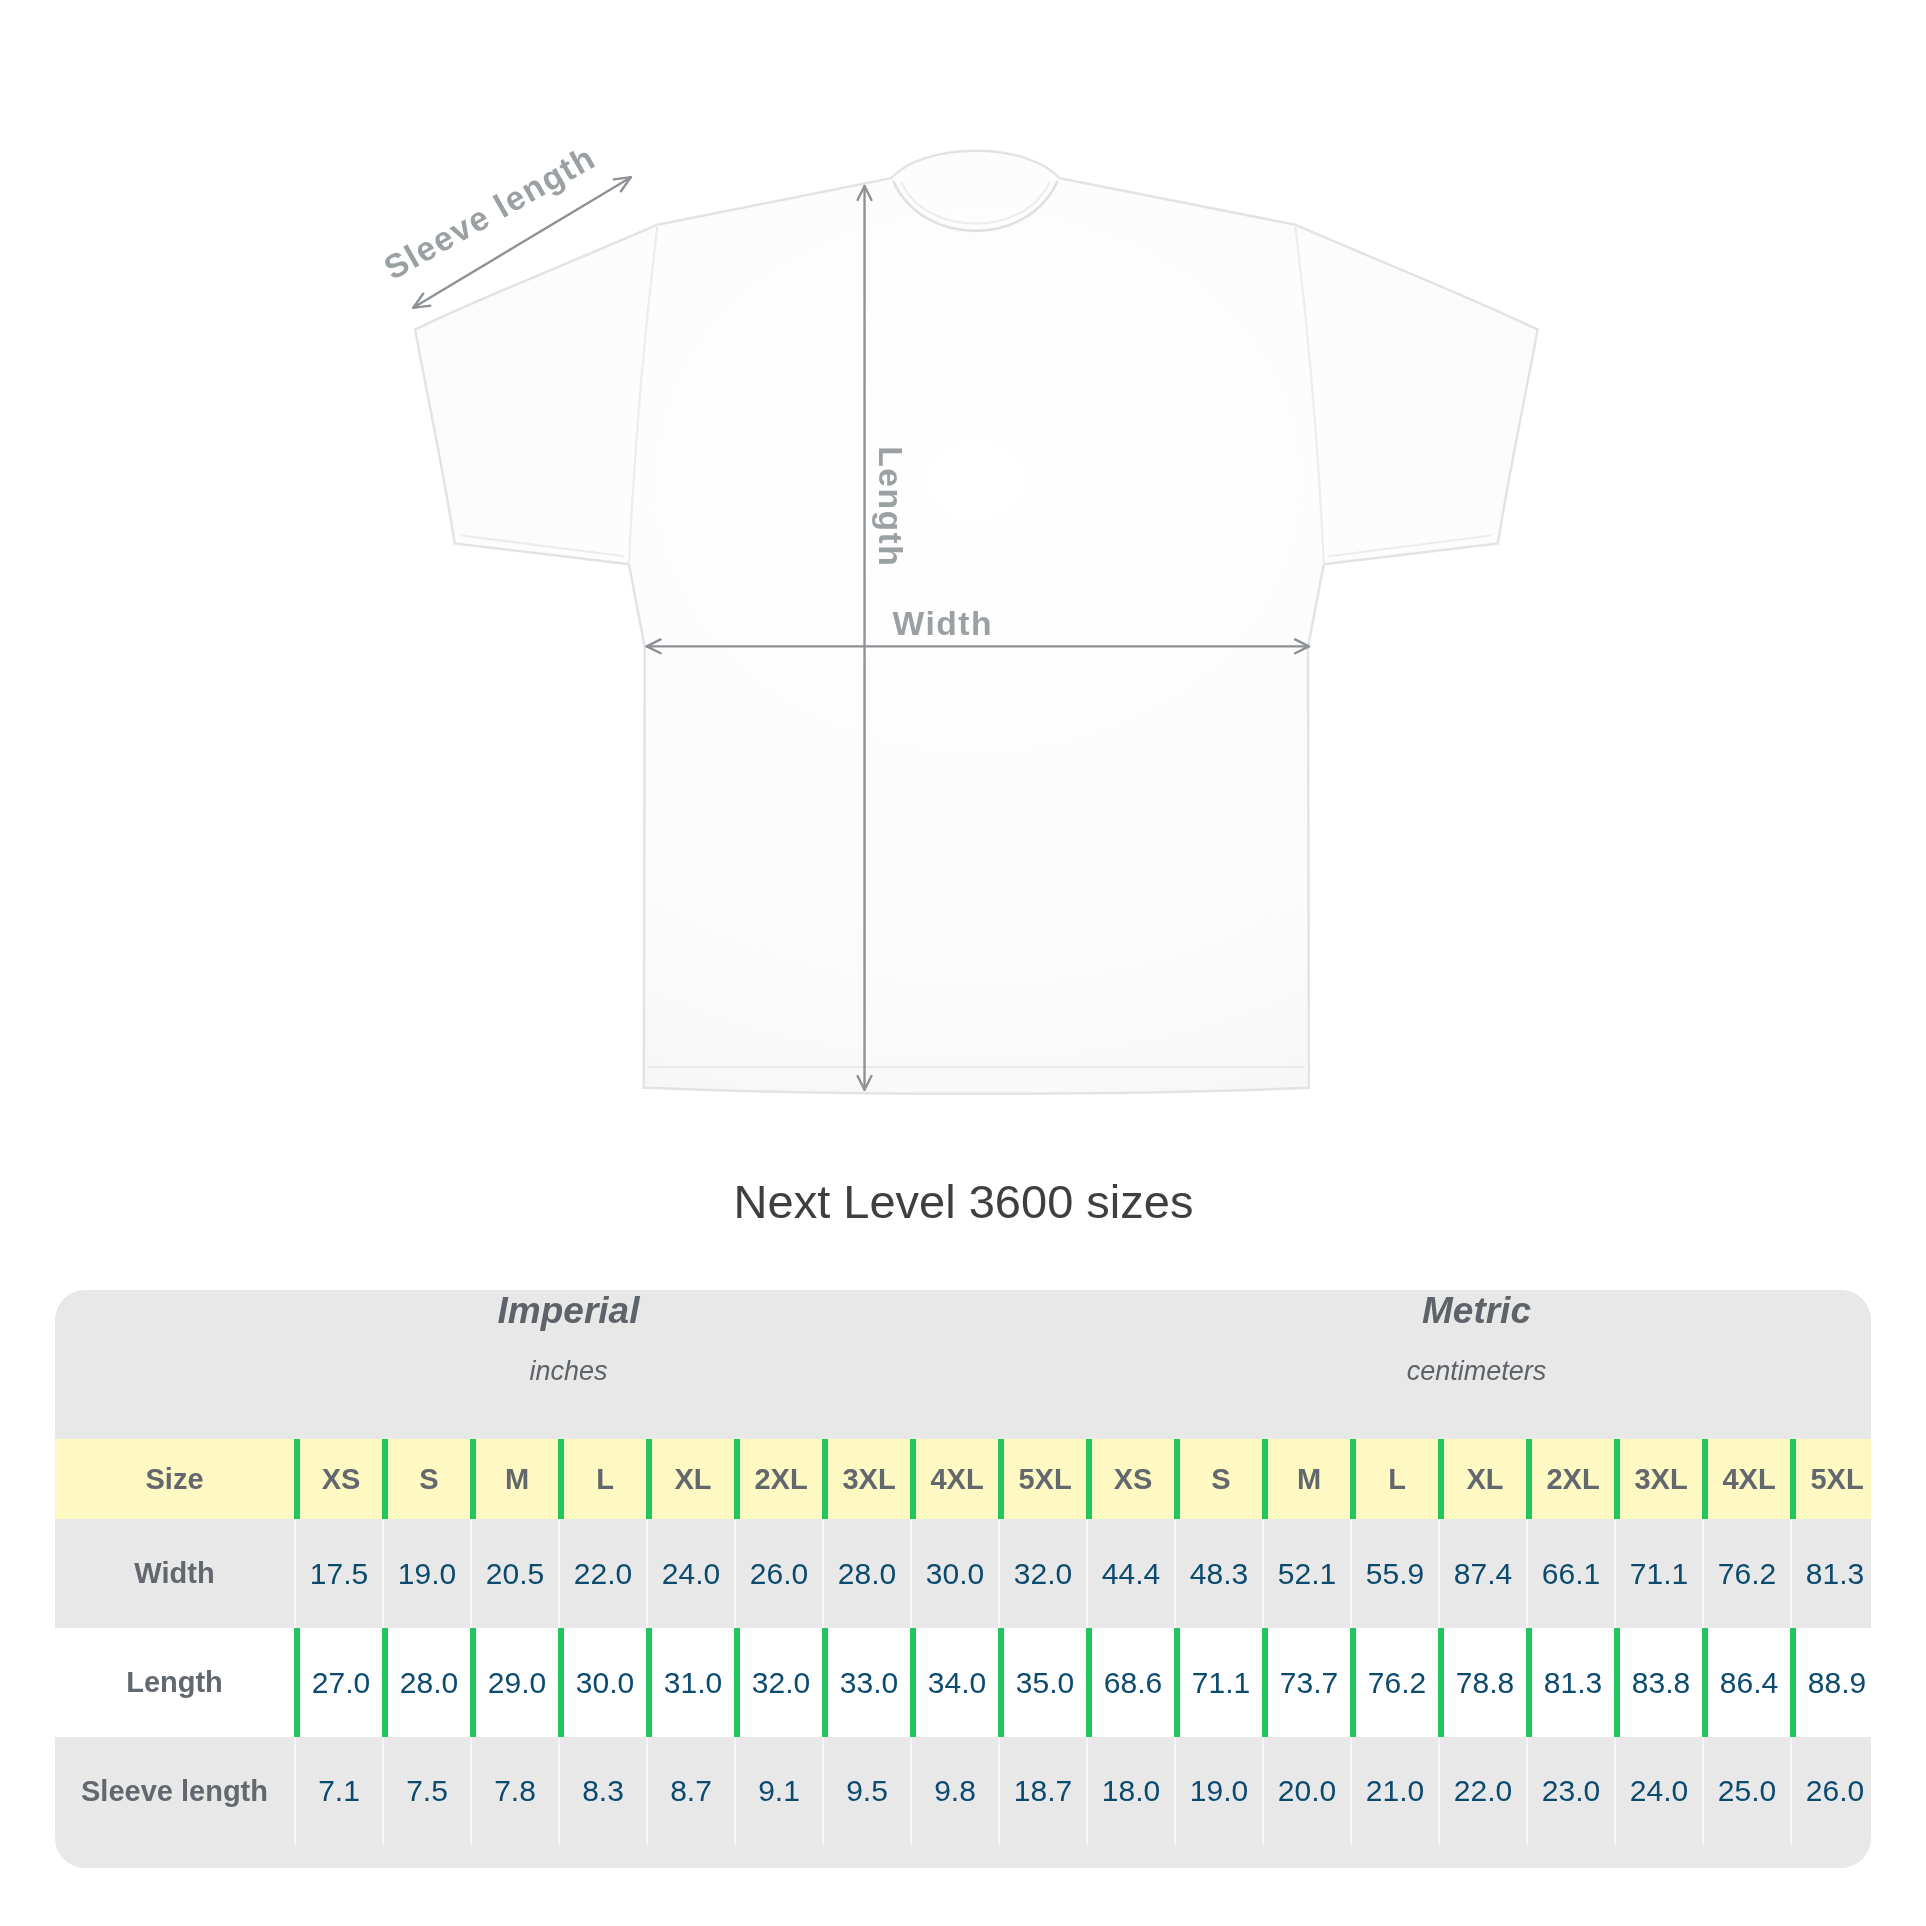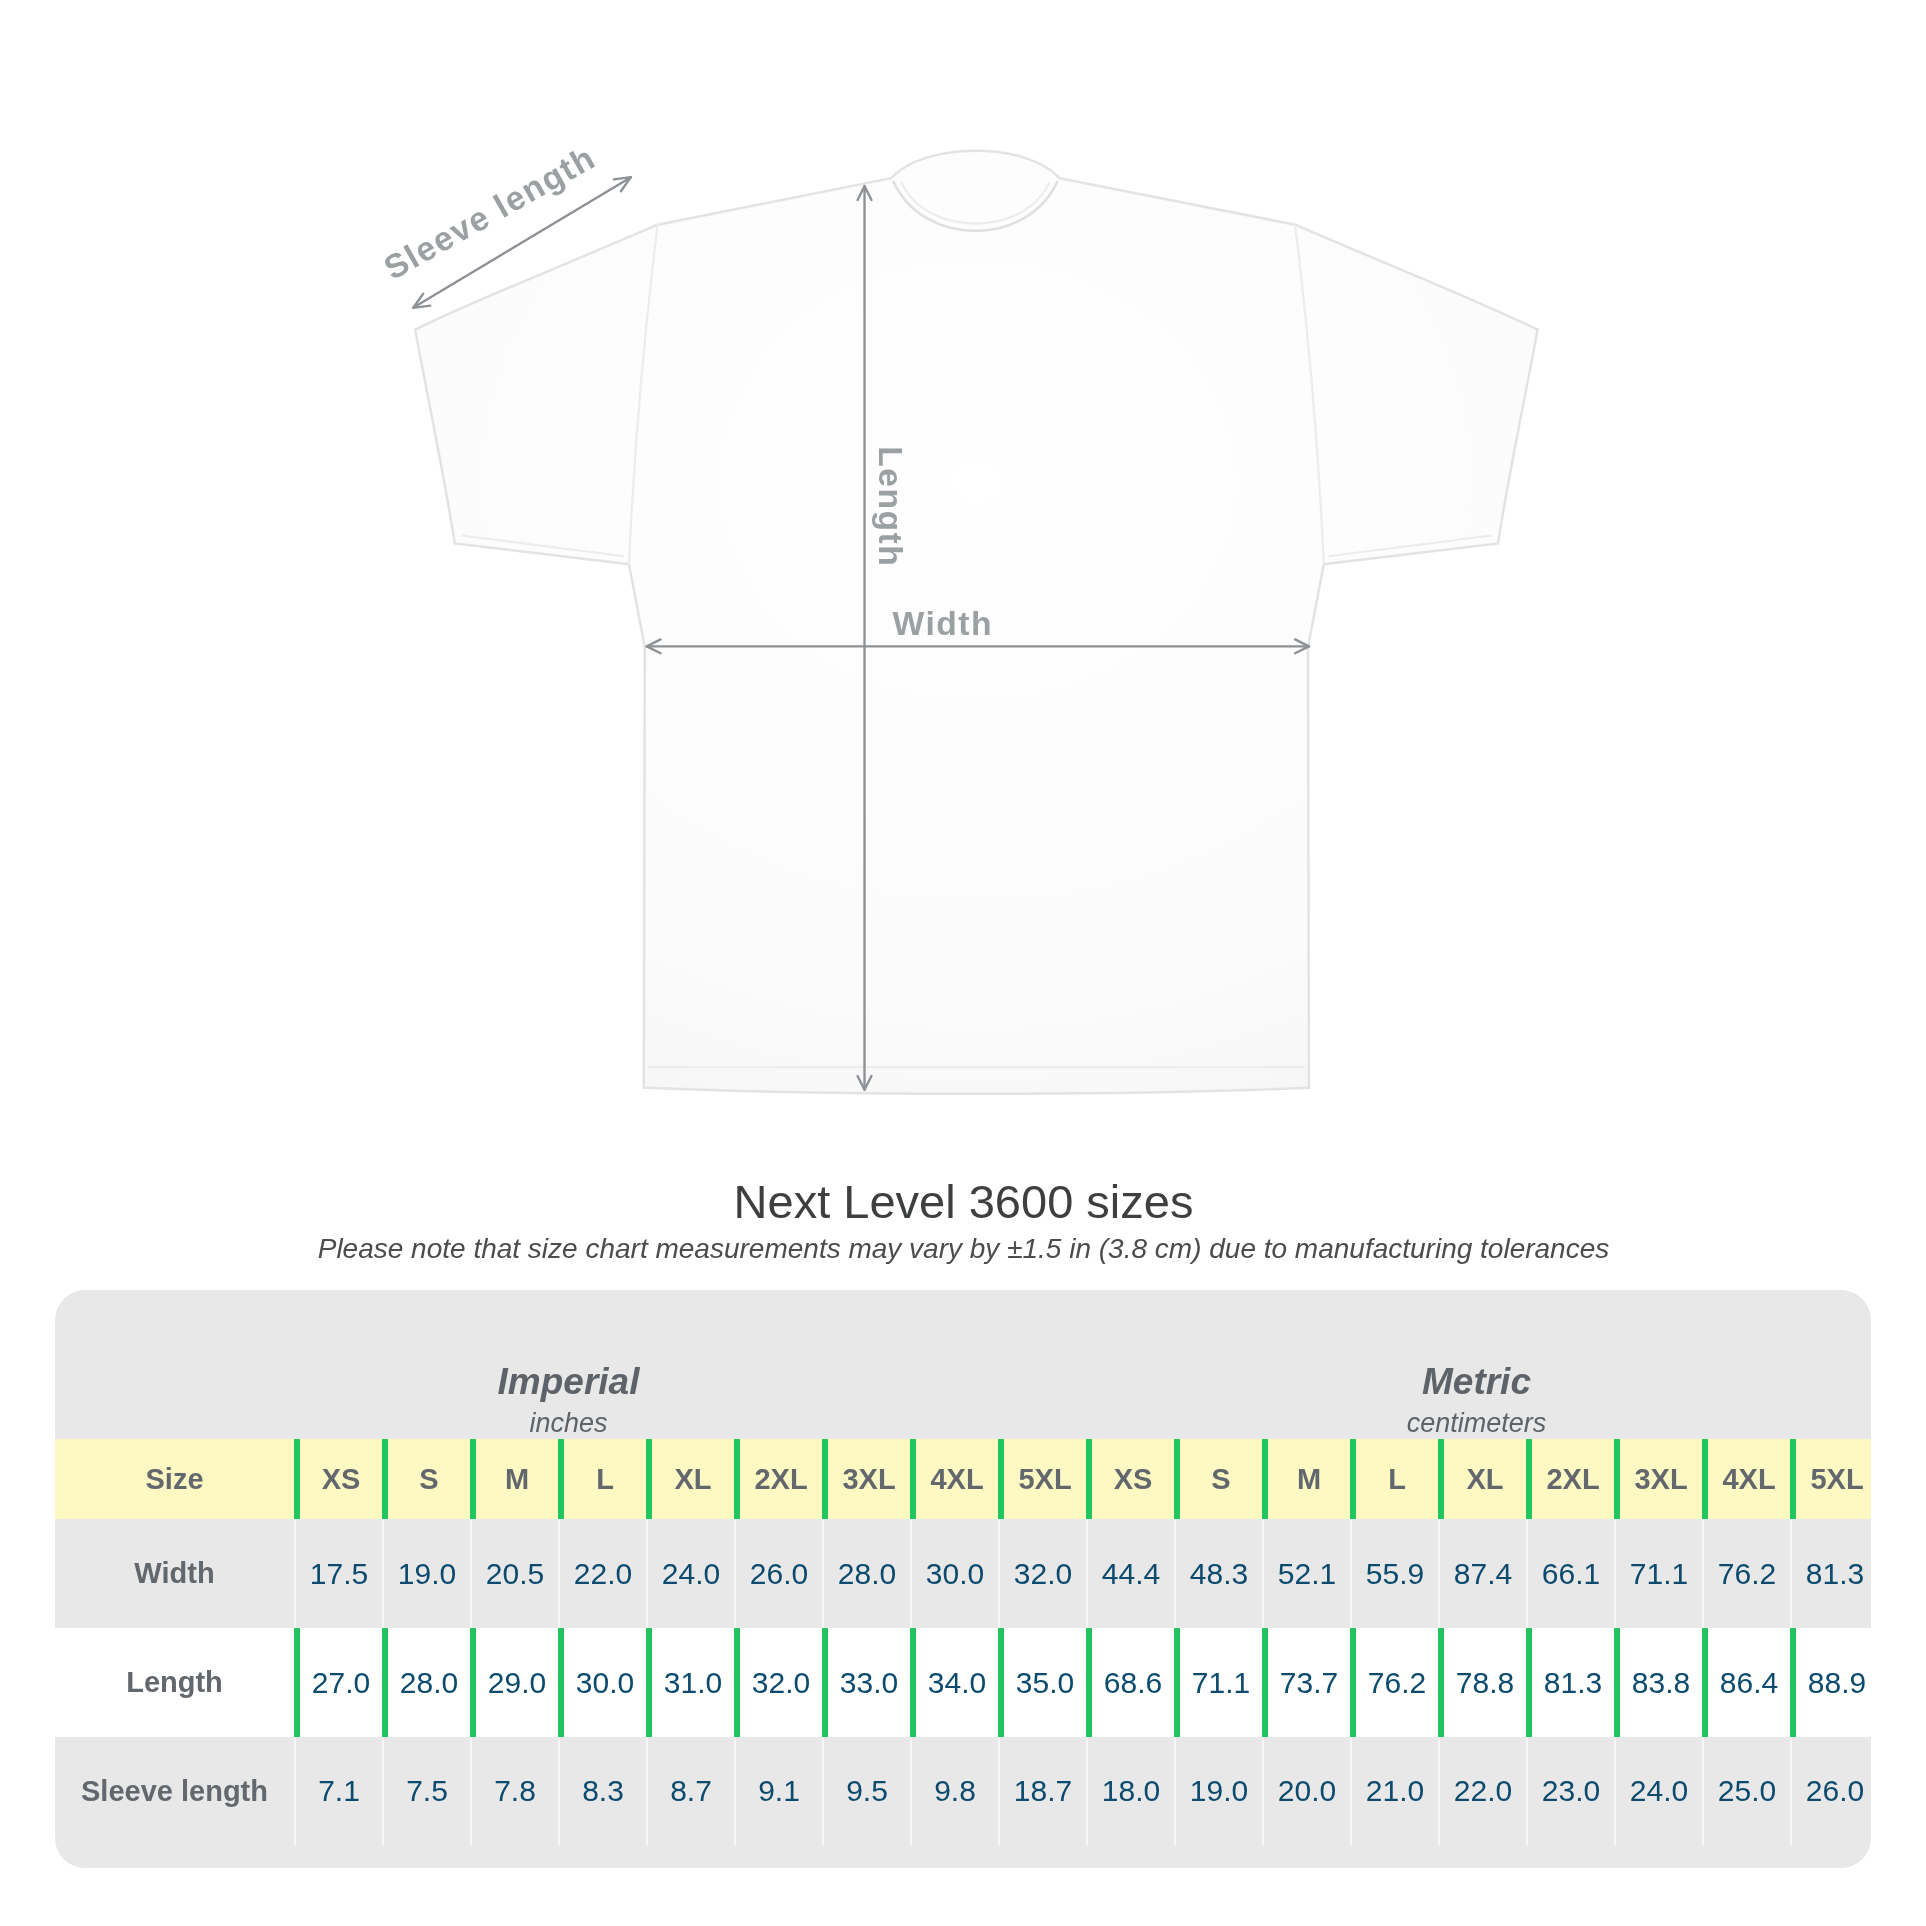--- a/index.html
+++ b/index.html
@@ -13,21 +13,21 @@
   .diag-label{font-family:"Liberation Sans",sans-serif;font-size:34px;font-weight:bold;
               fill:#9ba0a3;letter-spacing:1.5px;}
   .title{position:absolute;top:1174px;left:0;width:1927px;text-align:center;
          font-size:47px;font-weight:normal;color:#3d3f41;}
   .subtitle{position:absolute;top:1233px;left:0;width:1927px;text-align:center;
             font-size:28px;font-style:italic;color:#4a4c4e;}
   .size-table{position:absolute;left:55px;top:1290px;width:1816px;height:578px;
               background:#e8e8e8;border-radius:30px;overflow:hidden;}
   .units-row{height:149px;display:flex;}
   .unit-group{flex:0 0 1027px;display:flex;flex-direction:column;align-items:center;
-              justify-content:flex-end;gap:5px;}
+              justify-content:flex-start;gap:24px;}
   .unit-group.metric{flex:0 0 789px;}
   .unit-name{font-size:37px;font-weight:bold;font-style:italic;color:#5d6368;}
   .unit-sub{font-size:27px;font-style:italic;color:#5d6368;}
   .row{display:flex;}
   .row.head{height:80px;background:#fef9c3;}
   .row.white{height:109px;background:#ffffff;}
   .row.striped{height:109px;background:transparent;}
   .row.last{height:108px;}
   .td{flex:0 0 88px;box-sizing:border-box;display:flex;align-items:center;justify-content:center;}
   .td.label{flex:0 0 239px;}
@@ -91,21 +91,20 @@
       <path class="meas" d="M 626.9,193.2 L 637,179 L 619.7,181.2"></path>
       <path class="meas" d="M 434.3,308.8 L 417,311 L 427.1,296.8"></path>
     </g>
 
     <text class="diag-label" transform="translate(500 225) rotate(-29.5)" text-anchor="middle">Sleeve length</text>
     <text class="diag-label" transform="translate(888 512) rotate(90)" text-anchor="middle">Length</text>
     <text class="diag-label" transform="translate(952 642)" text-anchor="middle">Width</text>
   </svg>
 
   <div class="title">Next Level 3600 sizes</div>
-  <div class="subtitle">Please note that size chart measurements may vary by ±1.5 in (3.8 cm) due to manufacturing tolerances</div>
 
   <div class="size-table">
 
     <div class="units-row">
       <div class="unit-group">
         <div class="unit-name">Imperial</div>
         <div class="unit-sub">inches</div>
       </div>
       <div class="unit-group metric">
         <div class="unit-name">Metric</div>

